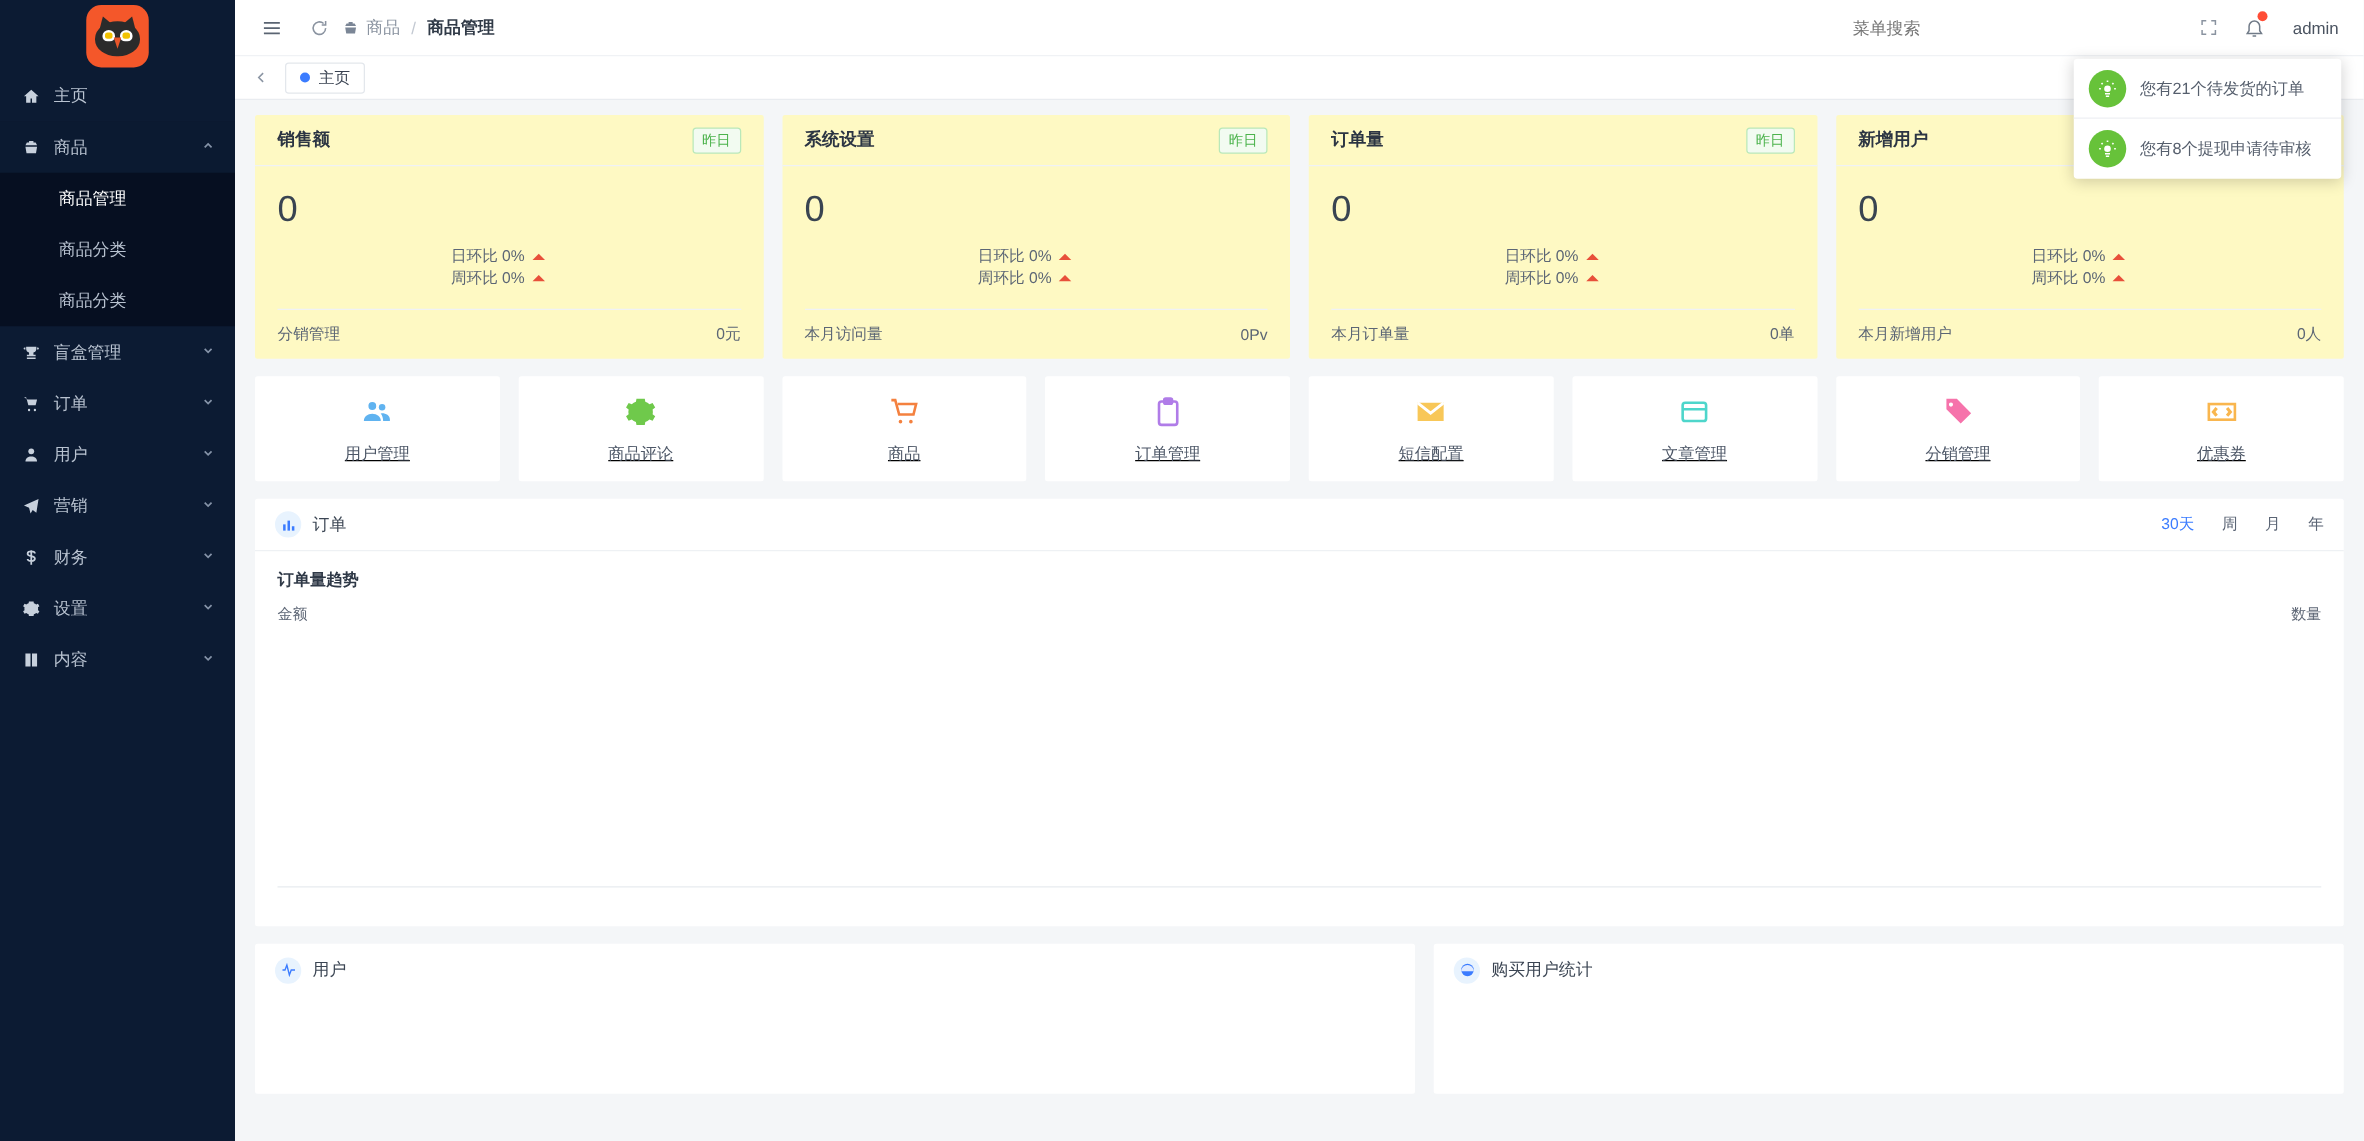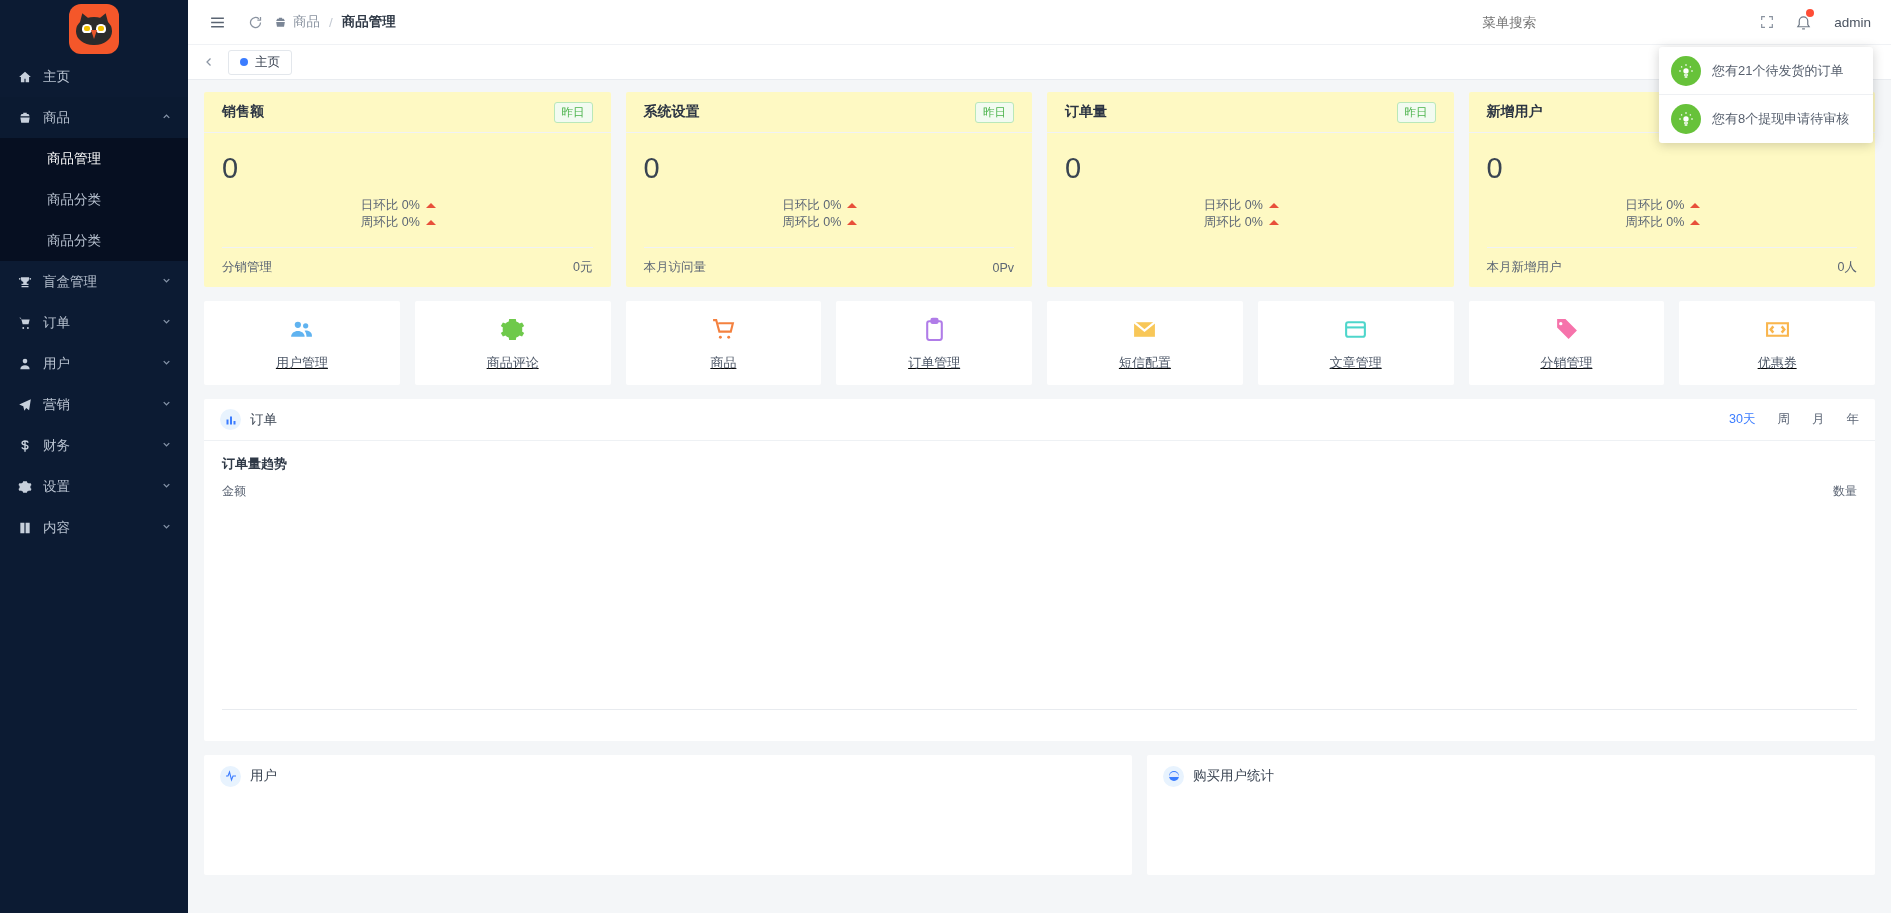--- a/index.html
+++ b/index.html
@@ -476,20 +476,24 @@
               <span class="grp">
                   <span>日环比 0%</span>
                   <i class="caret-up"></i>
                 </span>
               <span class="grp">
                   <span>周环比 0%</span>
                   <i class="caret-up"></i>
                 </span>
             </div>
           </div>
+          <div class="sc-foot">
+            <span>本月订单量</span>
+            <span>0单</span>
+          </div>
         </div>
 
         <div class="stat-card">
           <div class="sc-head">
             <span class="sc-title">新增用户</span>
             <span class="badge" style="visibility:hidden;">昨日</span>
           </div>
           <div class="sc-body">
             <div class="sc-num">0</div>
             <div class="sc-sub">

